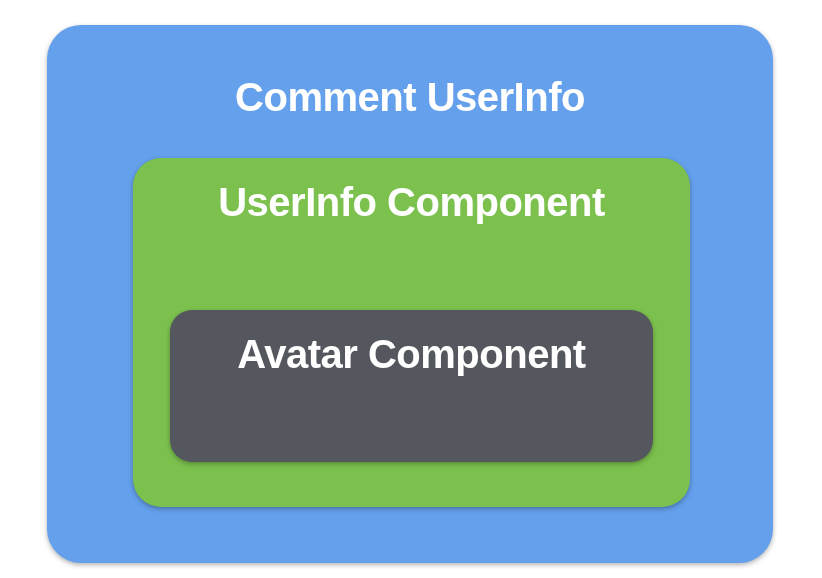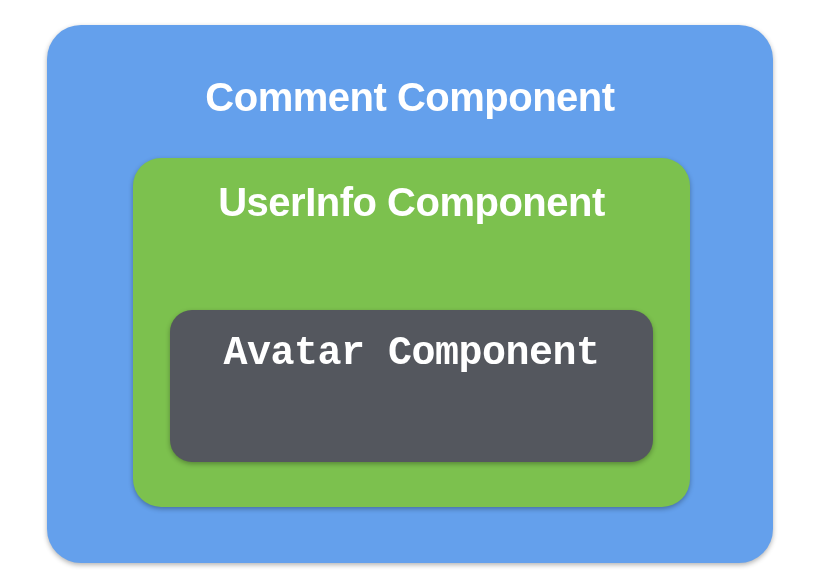--- a/index.html
+++ b/index.html
@@ -53,31 +53,30 @@
     margin-top: 20px;
   }
   .avatar-box {
     left: 37px;   
     top: 152px;   
     width: 483px;
     height: 152px;
     border-radius: 22px;
   }
   .avatar-box .box-title {
-    font-family: Liberation Mono, monospace;
   }
 </style>
 </head>
 <body>
 
 <div class="canvas">
 
   <div class="box comment-box" style="background-color: rgb(100, 160, 236);">
 
-    <span class="box-title">Comment Component</span>
+    <span class="box-title">Comment UserInfo</span>
 
     <div class="box userinfo-box" style="background-color: rgb(124, 193, 78);">
 
       <span class="box-title">UserInfo Component</span>
 
       <div class="box avatar-box" style="background-color: rgb(84, 87, 94);">
 
         <span class="box-title">Avatar Component</span>
       </div>
 

